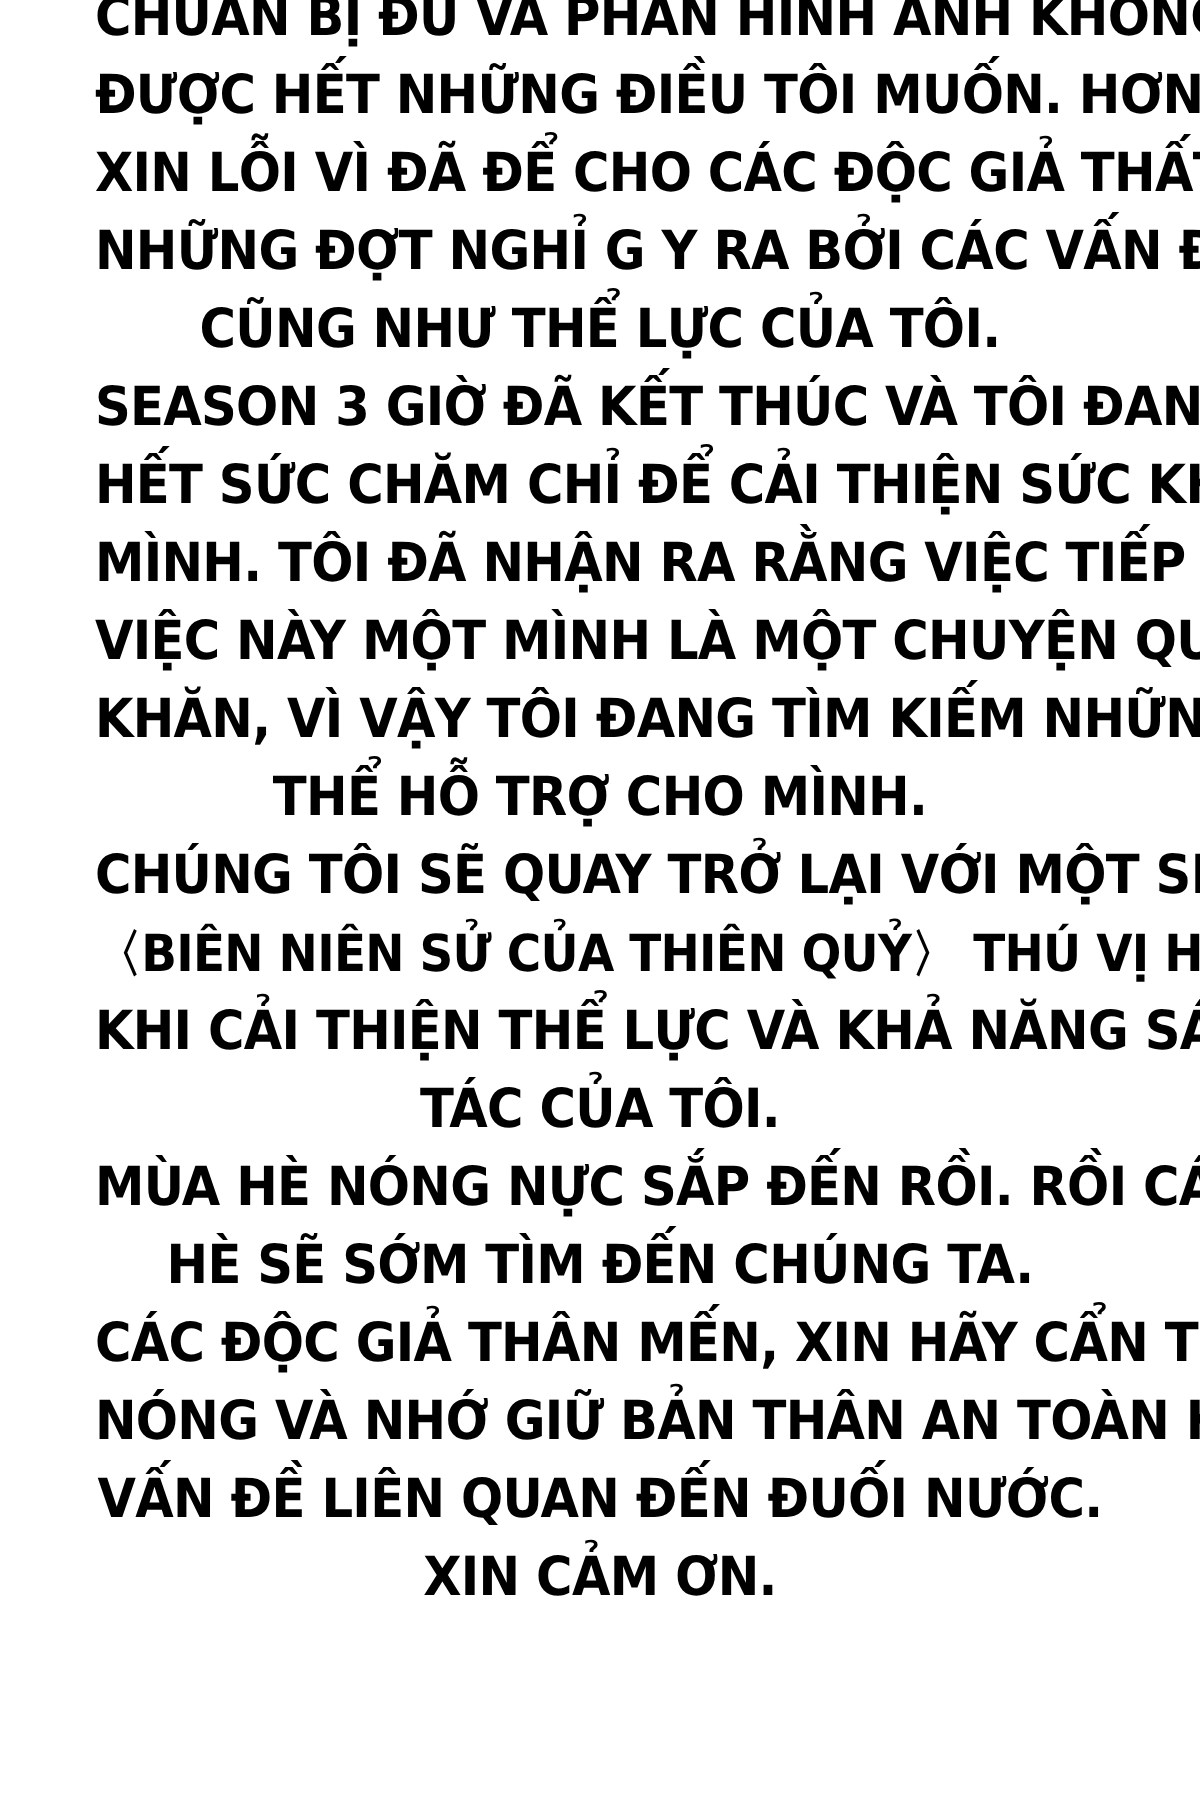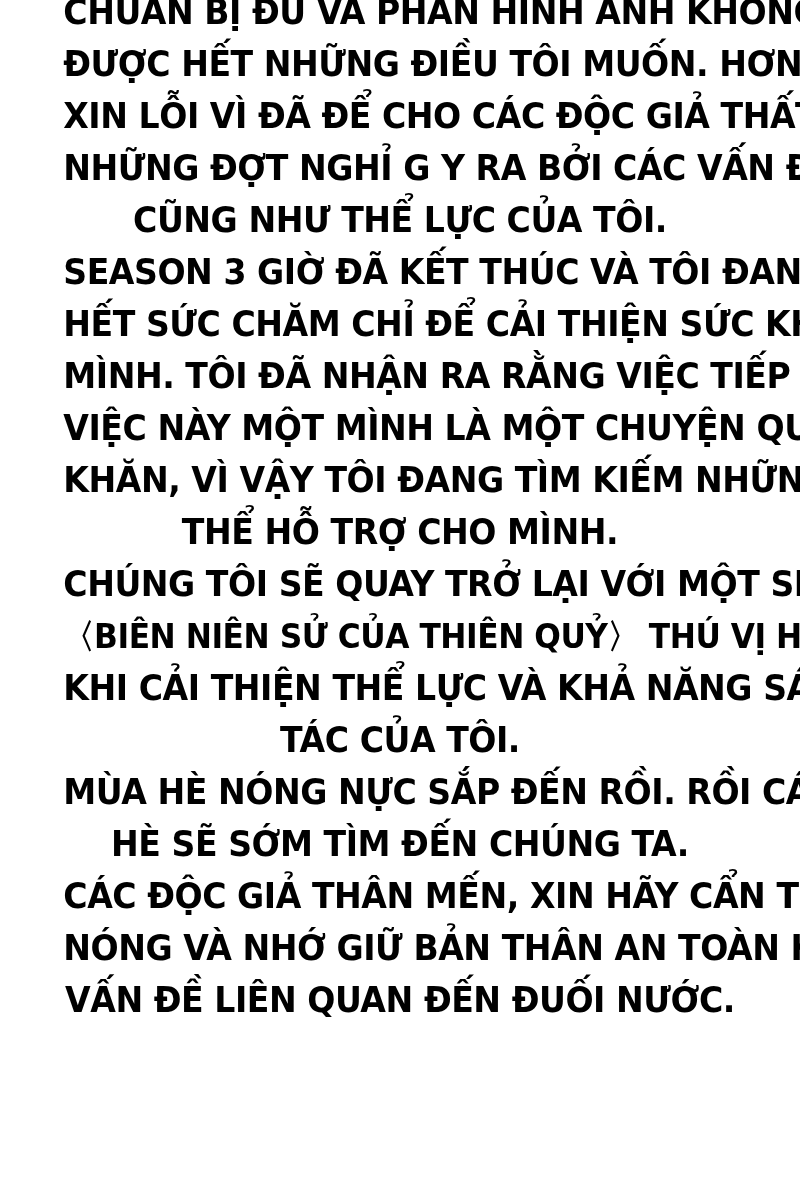--- a/index.html
+++ b/index.html
@@ -79,13 +79,16 @@
     <span class="note-line">MÙA HÈ NÓNG NỰC SẮP ĐẾN RỒI. RỒI CÁI NÓNG MÙA</span>
     <span class="note-line">HÈ SẼ SỚM TÌM ĐẾN CHÚNG TA.</span>
   </div>
 
   <div class="note-block">
     <span class="note-line">CÁC ĐỘC GIẢ THÂN MẾN, XIN HÃY CẨN THẬN VỚI CÁI</span>
     <span class="note-line">NÓNG VÀ NHỚ GIỮ BẢN THÂN AN TOÀN KHỎI NHỮNG</span>
     <span class="note-line">VẤN ĐỀ LIÊN QUAN ĐẾN ĐUỐI NƯỚC.</span>
   </div>
 
+  <div class="note-block">
+    <span class="note-line">XIN CẢM ƠN.</span>
+  </div>
 </div>
 
 </body></html>

